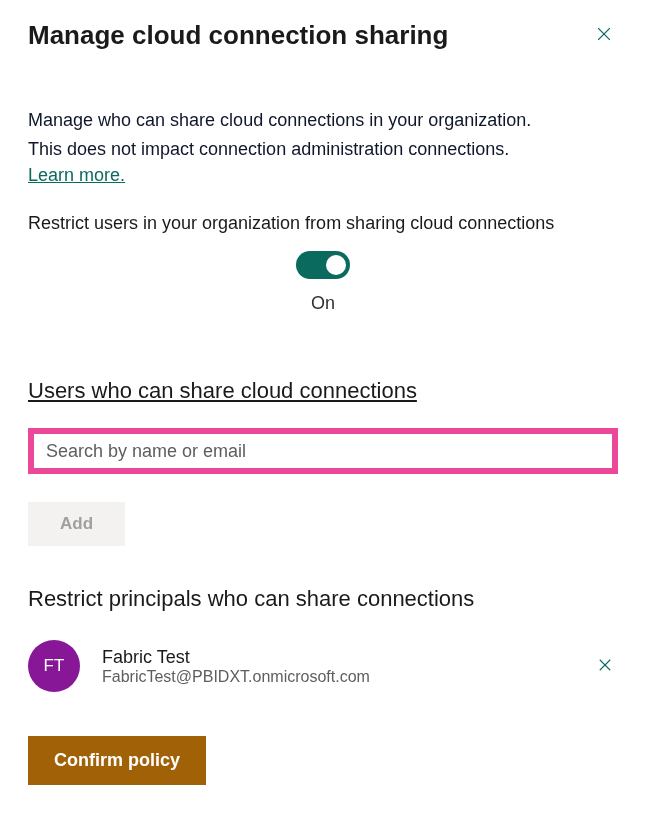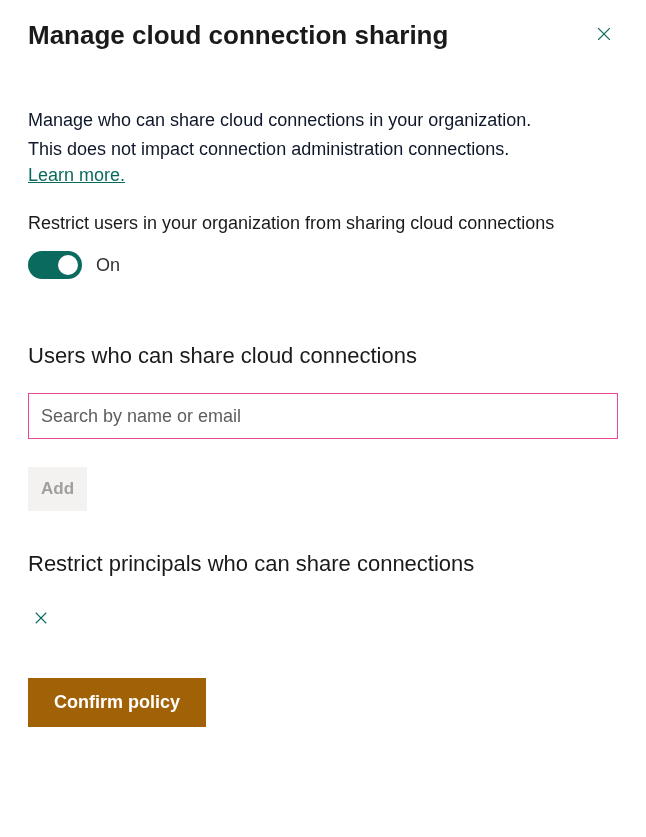--- a/index.html
+++ b/index.html
@@ -59,20 +59,21 @@
       font-weight: 400;
       color: #1a1a1a;
       margin-bottom: 14px;
       line-height: 1.5;
     }
     .toggle-row {
       display: flex;
       align-items: center;
       gap: 14px;
       margin-bottom: 64px;
+      flex-direction: column;
     }
     .toggle {
       width: 54px;
       height: 28px;
       background: #0b6a5e;
       border-radius: 14px;
       position: relative;
       cursor: pointer;
     }
     .toggle-knob {
@@ -86,36 +87,37 @@
     }
     .toggle-text {
       font-size: 18px;
       color: #323130;
     }
     .section-title {
       font-size: 22px;
       font-weight: 400;
       color: #1a1a1a;
       margin-bottom: 24px;
+      text-decoration: underline;
     }
     .search-input {
       width: 100%;
       height: 46px;
-      border: 1px solid #ec4899;
+      border: 6px solid #ec4899;
       padding: 0 12px;
       font-size: 18px;
       font-family: inherit;
       color: #323130;
       margin-bottom: 28px;
     }
     .search-input::placeholder {
       color: #605e5c;
     }
     .add-btn {
-      padding: 12px 13px;
+      padding: 12px 32px;
       border: none;
       background: #f3f2f1;
       color: #a19f9d;
       font-size: 17px;
       font-family: inherit;
       font-weight: 600;
       cursor: not-allowed;
       margin-bottom: 40px;
     }
     .principals-title {
@@ -213,20 +215,29 @@
   <span class="toggle-text">On</span>
 </div>
 
 <h2 class="section-title">Users who can share cloud connections</h2>
 <input type="text" class="search-input" placeholder="Search by name or email" style="">
 <button class="add-btn">Add</button>
 
 <h2 class="principals-title">Restrict principals who can share connections</h2>
 
 <div class="principal-row">
+  <div class="principal-left">
+    <div class="avatar">
+      <span>FT</span>
+    </div>
+    <div class="principal-info">
+      <span class="principal-name">Fabric Test</span>
+      <span class="principal-email">FabricTest@PBIDXT.onmicrosoft.com</span>
+    </div>
+  </div>
   <button class="remove-btn">
     <span>
       <svg viewBox="0 0 24 24" fill="none" stroke="currentColor" stroke-width="1.5">
         <line x1="5" y1="5" x2="19" y2="19"></line>
         <line x1="19" y1="5" x2="5" y2="19"></line>
       </svg>
     </span>
   </button>
 </div>
 

